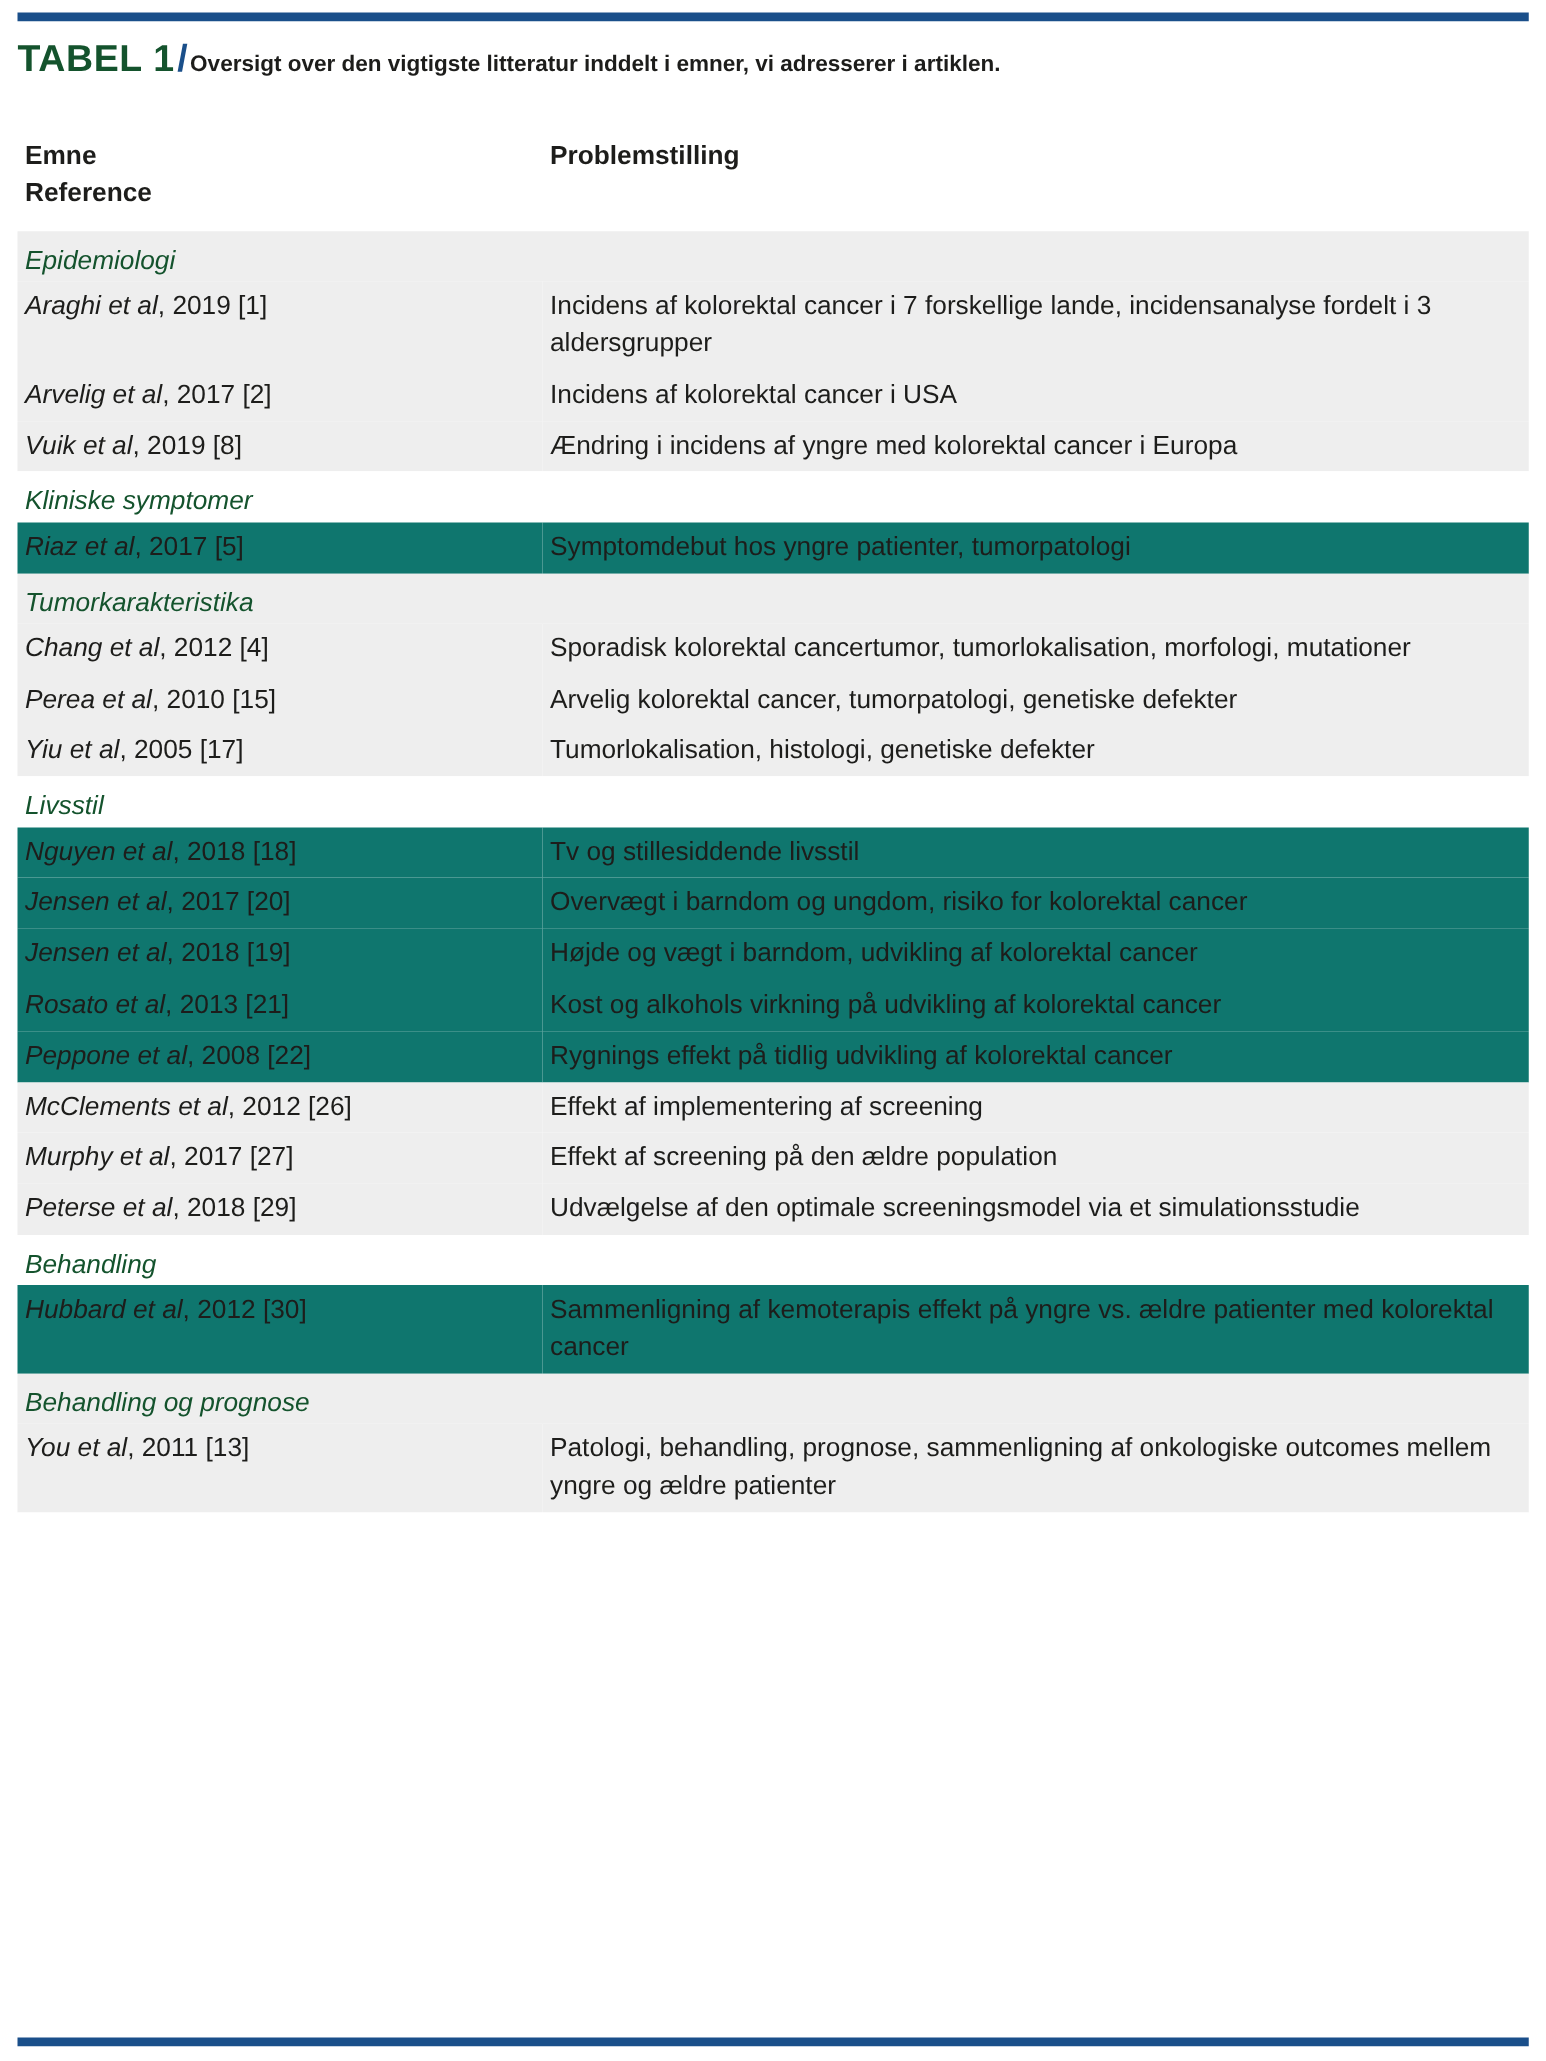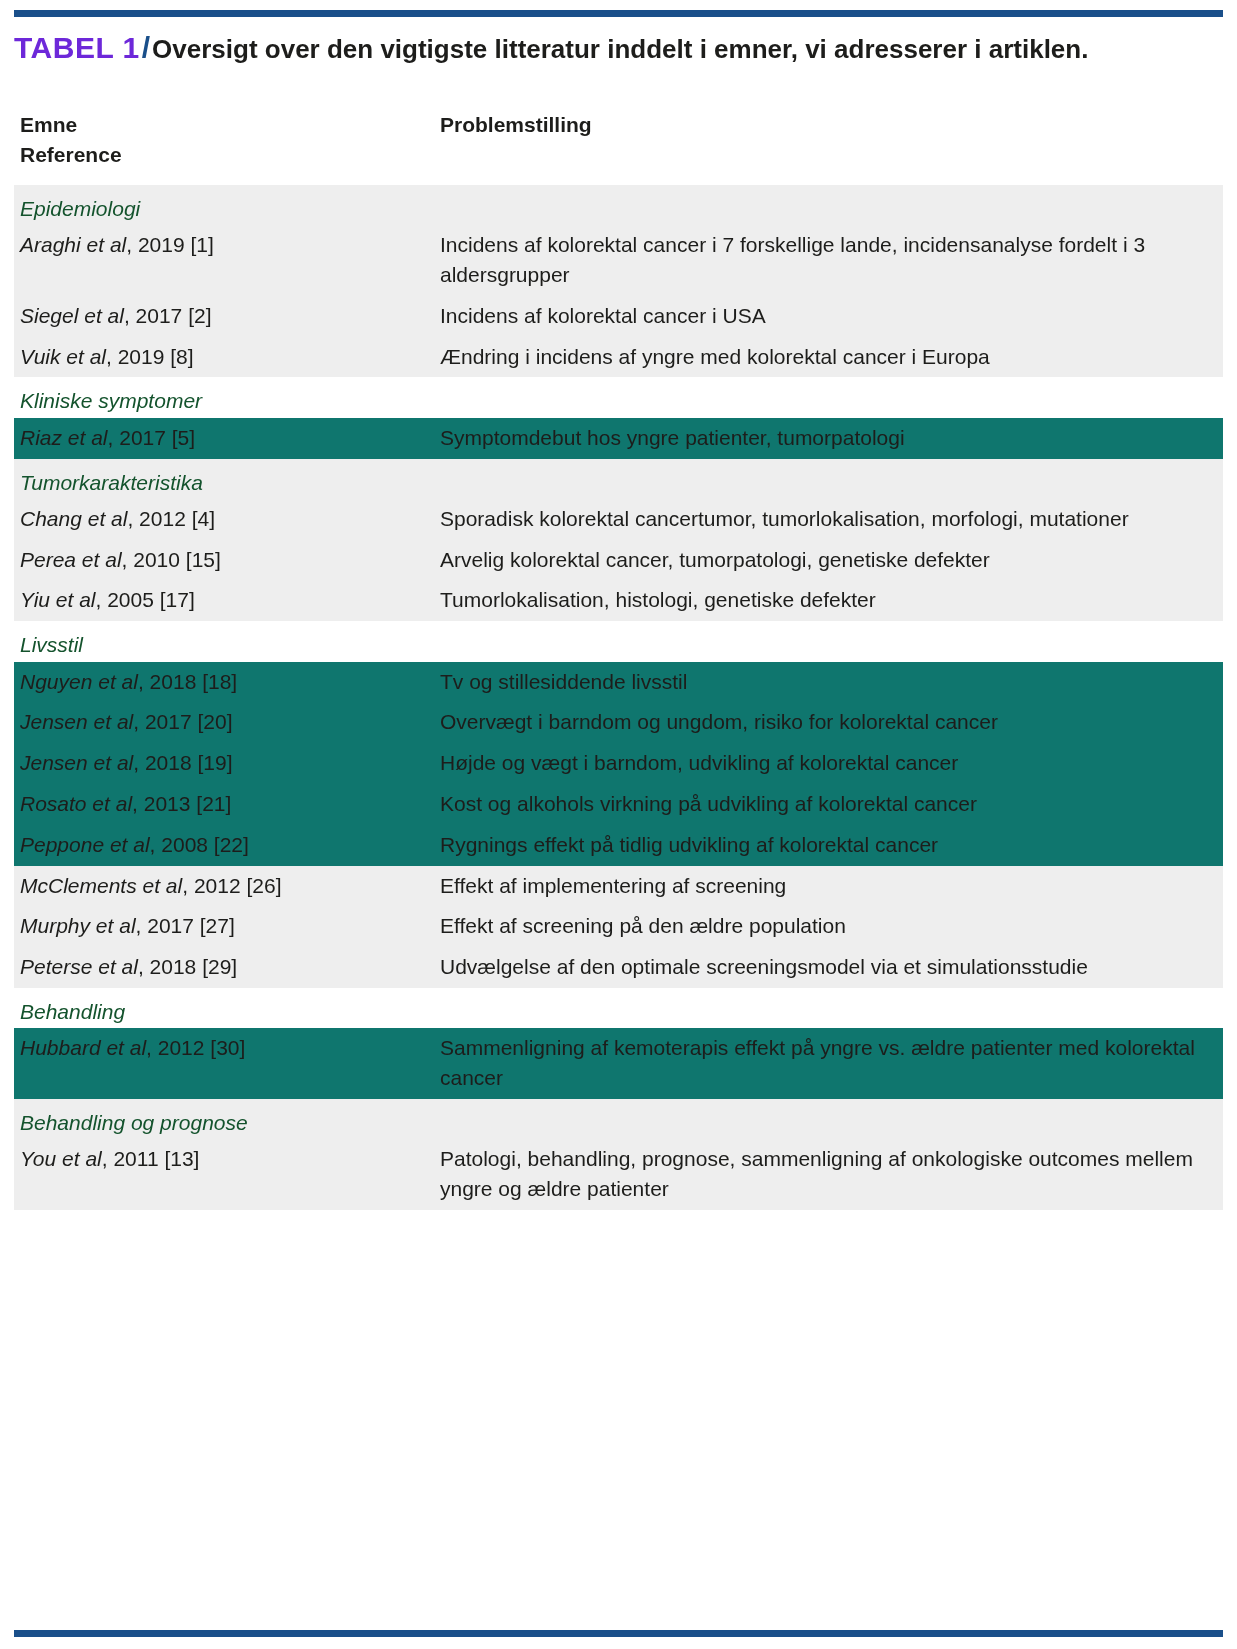--- a/index.html
+++ b/index.html
@@ -40,31 +40,31 @@
     position: absolute;
     left: 14px;
     right: 14px;
     top: 30px;
     white-space: nowrap;
     line-height: 1.2;
   }
   .caption-label {
     font-size: 30px;
     font-weight: bold;
-    color: #6d28d9;
+    color: #14532d;
     letter-spacing: 0.5px;
   }
   .caption-slash {
     font-size: 30px;
     font-weight: bold;
     color: #1a4f8a;
     padding: 0 2px;
   }
   .caption-text {
-    font-size: 26px;
+    font-size: 18px;
     font-weight: bold;
     color: #1d1d1b;
   }
   table.lit {
     position: absolute;
     left: 14px;
     top: 104px;
     width: 1209px;
     border-collapse: collapse;
     table-layout: fixed;
@@ -152,21 +152,21 @@
     </thead>
     <tbody id="tbody">
         <tr class="group">
           <td colspan="2"><span class="group-title">Epidemiologi</span></td>
         </tr>
         <tr class="entry shade">
           <td><span class="ref"><em>Araghi et al</em>, 2019 [1]</span></td>
           <td><span class="prob">Incidens af kolorektal cancer i 7 forskellige lande, incidensanalyse fordelt i 3 aldersgrupper</span></td>
         </tr>
         <tr class="entry shade">
-          <td><span class="ref"><em>Siegel et al</em>, 2017 [2]</span></td>
+          <td><span class="ref"><em>Arvelig et al</em>, 2017 [2]</span></td>
           <td><span class="prob">Incidens af kolorektal cancer i USA</span></td>
         </tr>
         <tr class="entry shade">
           <td><span class="ref"><em>Vuik et al</em>, 2019 [8]</span></td>
           <td><span class="prob">Ændring i incidens af yngre med kolorektal cancer i Europa</span></td>
         </tr>
         <tr class="group alt">
           <td colspan="2"><span class="group-title">Kliniske symptomer</span></td>
         </tr>
         <tr class="entry plain">

